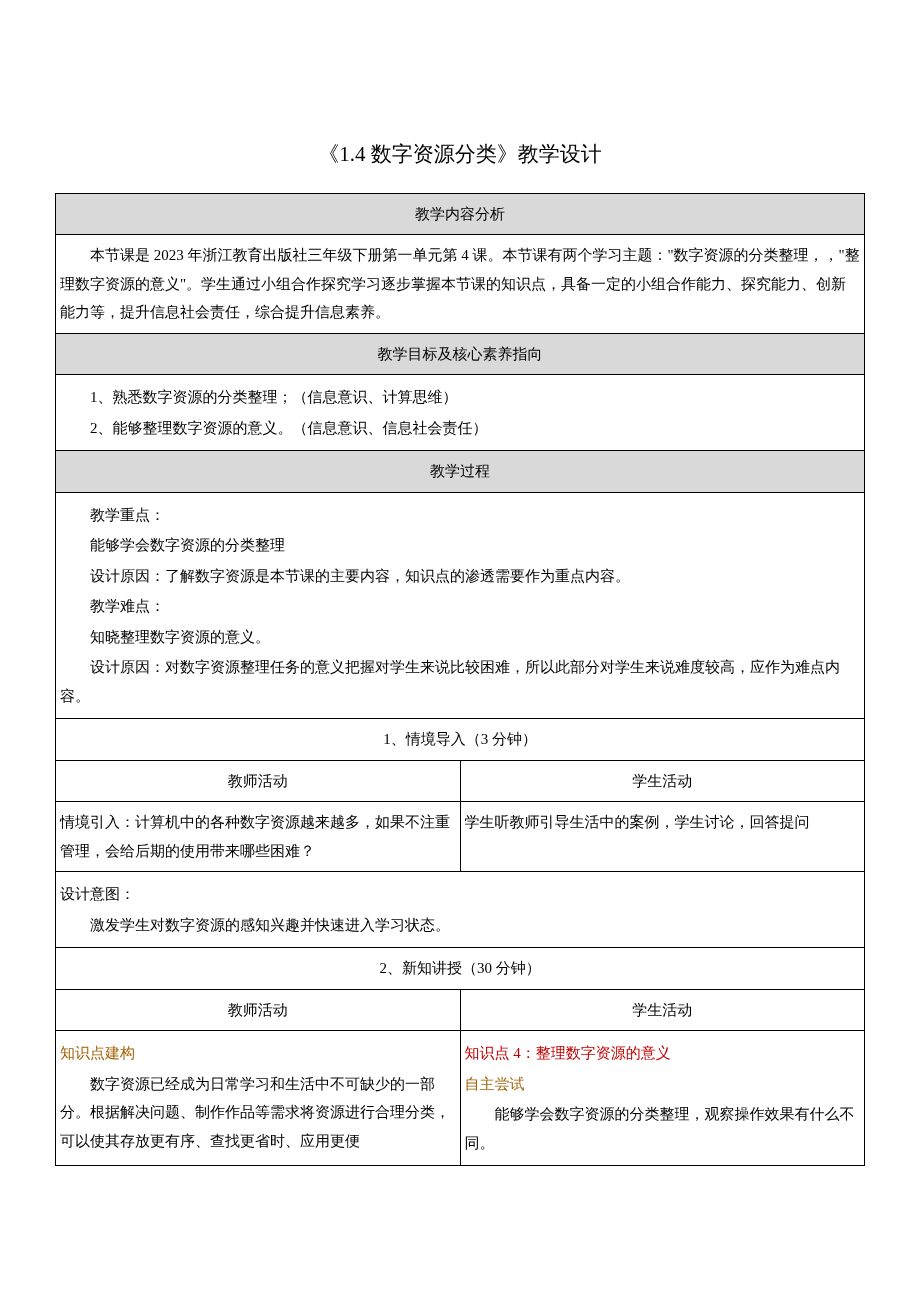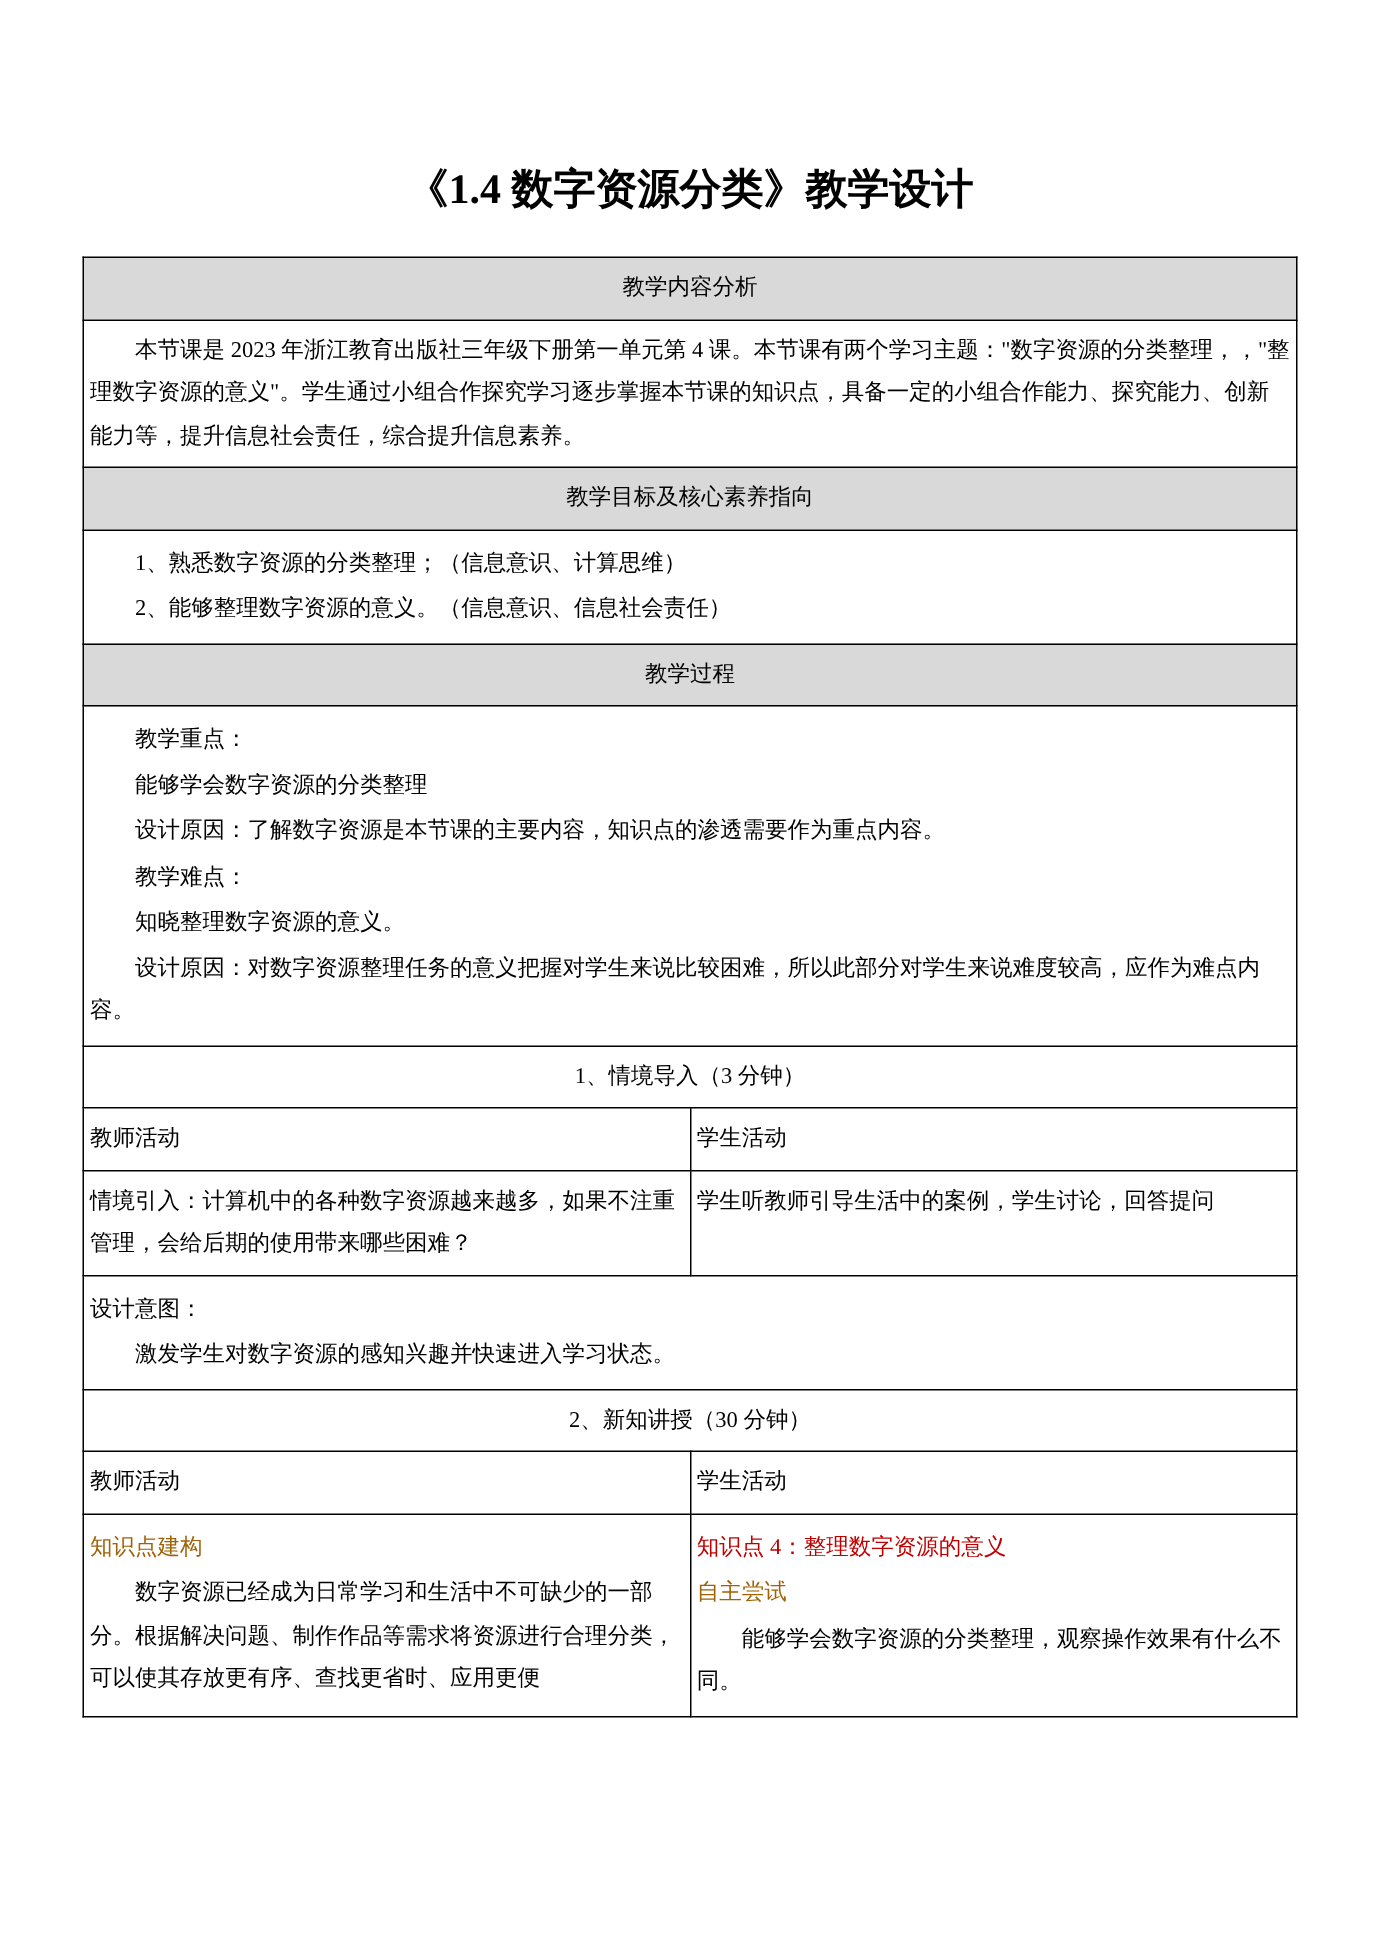--- a/index.html
+++ b/index.html
@@ -11,24 +11,25 @@
       font-family: "SimSun", "宋体", serif;
       font-size: 15px;
       line-height: 1.9;
       background: #fff;
       color: #000;
       width: 920px;
       padding: 100px 55px 40px 55px;
     }
     h1 {
       text-align: center;
-      font-size: 28px;
-      font-weight: bold;
+      font-size: 21px;
+      font-weight: normal;
       margin-bottom: 18px;
       font-family: "SimSun", "宋体", serif;
+      margin-top: 35px;
     }
     table {
       width: 100%;
       border-collapse: collapse;
     }
     td {
       border: 1px solid #000;
       padding: 6px 4px;
       vertical-align: top;
     }
@@ -38,21 +39,21 @@
       font-weight: normal;
       margin-left: 40px;
     }
     .sub-header {
       text-align: center;
     }
     .indented {
       text-indent: 2em;
     }
     .col-header {
-      text-align: left;
+      text-align: center;
     }
     .blue {
       color: #a16207;
     }
     .red {
       color: #c00000;
     }
     .cell-content p {
       margin: 2px 0;
     }

